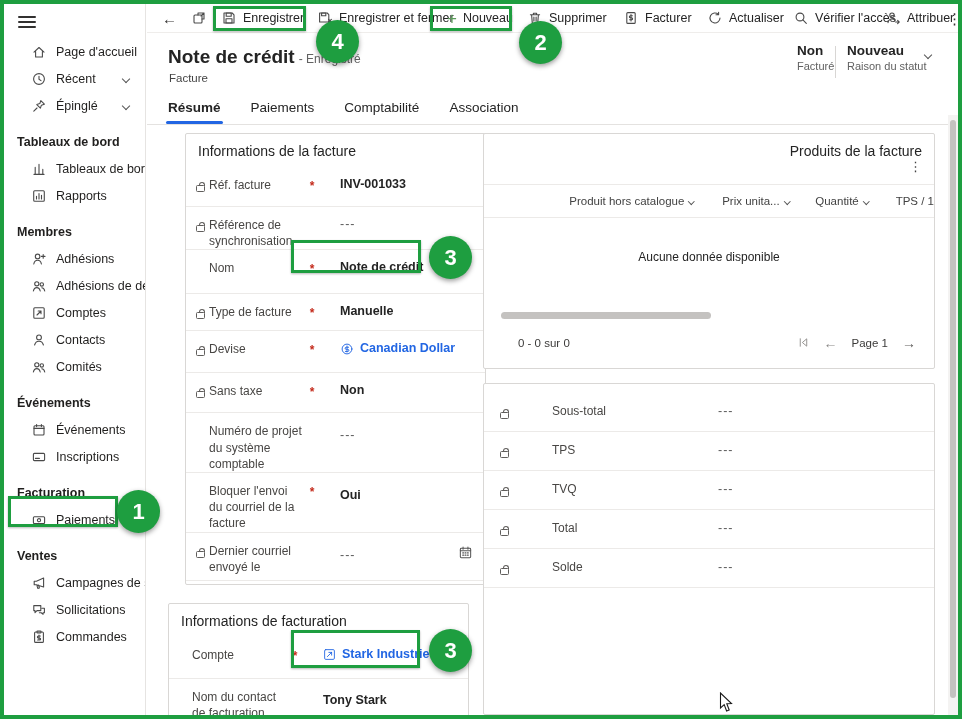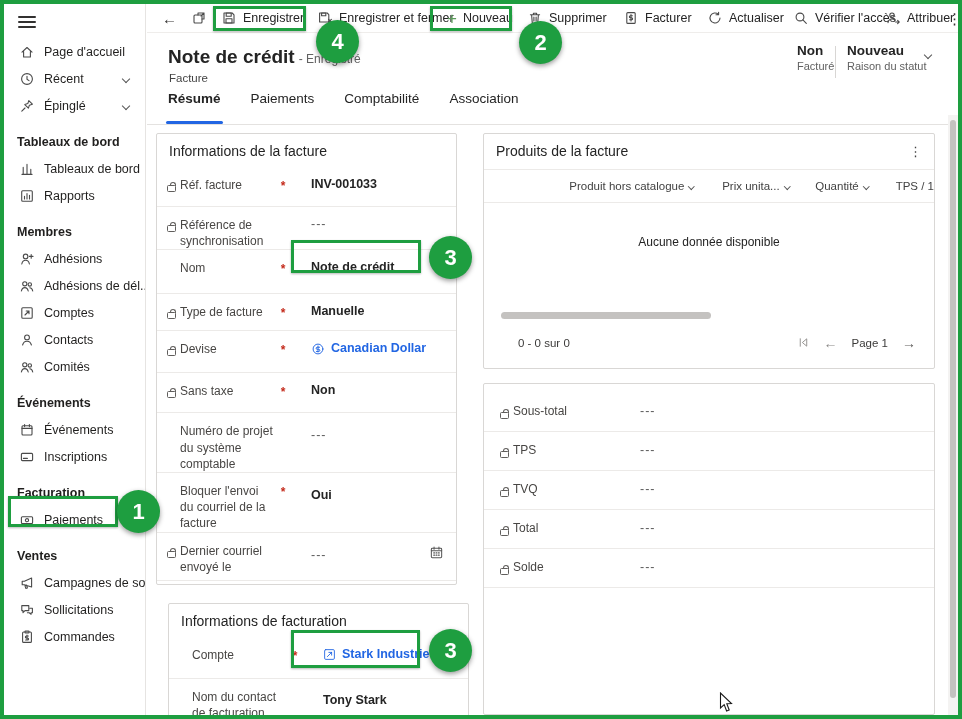--- a/index.html
+++ b/index.html
@@ -5,21 +5,21 @@
   :root{ --green:#1E9E40; --blue:#2266E3; --ink:#242424; --muted:#616161; --line:#e6e4e2; --cardline:#d9d7d5; }
   *{box-sizing:border-box; margin:0; padding:0;}
   html,body{width:962px;height:719px;}
   body{position:relative; font-family:"Liberation Sans",sans-serif; background:#fff; overflow:hidden; color:var(--ink);}
   .frame{position:absolute; inset:0; border:4px solid var(--green); pointer-events:none; z-index:50;}
 
   
   .sidebar{position:absolute; left:4px; top:4px; bottom:4px; width:142px; background:#fff; border-right:1px solid var(--line); overflow:hidden; z-index:2;}
   .hamburger{width:18px; height:12px; margin:12px 0 10px 14px; display:flex; flex-direction:column; justify-content:space-between; cursor:pointer;}
   .hamburger i{display:block; height:2px; background:#323130; border-radius:1px;}
-  .nav-item{height:27px; display:flex; align-items:center; gap:9px; padding-left:15px; font-size:12.5px; color:#201f1e; position:relative; cursor:pointer; white-space:nowrap;}
+  .nav-item{height:27px; display:flex; align-items:center; gap:9px; padding-left:27px; font-size:12.5px; color:#201f1e; position:relative; cursor:pointer; white-space:nowrap;}
   .nav-item .ic{width:16px; height:16px; flex:none; display:inline-flex; align-items:center; justify-content:center;}
   .nav-group{font-size:12.5px; font-weight:700; color:#201f1e; padding:16px 0 6px 13px; white-space:nowrap;}
   .nav-item .chev{position:absolute; right:16px; top:11px;}
   .nav-item.selected{background:#f3f2f1;}
   .nav-item.selected::before{content:""; position:absolute; left:1px; top:4px; bottom:4px; width:3px; background:var(--blue); border-radius:2px;}
   .side-scroll{position:absolute; left:137px; top:148px; width:4px; height:540px; background:#c8c6c4; border-radius:2px;}
 
   
   .main{position:absolute; left:147px; top:4px; right:4px; bottom:4px; background:#fff;}
   
@@ -33,28 +33,28 @@
   .rec-title{position:absolute; left:21px; top:12px; font-size:19px; font-weight:700; color:#242424;}
   .rec-title .suffix{font-size:12px; font-weight:400; color:var(--muted); margin-left:4px;}
   .rec-entity{position:absolute; left:22px; top:38px; font-size:11.5px; color:#444;}
   .stat{position:absolute; top:9px; text-align:left;}
   .stat .v{font-size:13.5px; font-weight:700; color:#242424;}
   .stat .l{font-size:11px; color:var(--muted); margin-top:2px;}
   .stat-div{position:absolute; left:688px; top:12px; height:32px; width:1px; background:#d8d6d4;}
   .head-chev{position:absolute; left:778px; top:18px;}
   
   .tabs{position:absolute; left:0; right:0; top:88px; height:33px; border-bottom:1px solid #e4e2e0; display:flex; align-items:flex-end; padding-left:21px; gap:30px; background:#fff;}
-  .tab{font-size:13.5px; color:#242424; padding-bottom:18px; position:relative; cursor:pointer;}
+  .tab{font-size:13.5px; color:#242424; padding-bottom:9px; position:relative; cursor:pointer;}
   .tab.active{font-weight:700;}
   .tab.active::after{content:""; position:absolute; left:-2px; right:-2px; bottom:0; height:3px; background:var(--blue); border-radius:2px;}
 
   
   .card{position:absolute; background:#fff; border:1px solid var(--cardline); border-radius:2px; overflow:hidden;}
   .card-title{font-size:14px; color:#242424; padding:9px 12px 8px 12px;}
-  #card-invoice{left:9px; top:129px; width:301px; height:452px;}
+  #card-invoice{left:38px; top:129px; width:301px; height:452px;}
   #card-billing{left:21px; top:599px; width:301px; height:136px;}
   #card-products{left:336px; top:129px; width:452px; height:236px;}
   #card-totals{left:336px; top:379px; width:452px; height:332px;}
 
   .frow{display:flex; align-items:flex-start; padding:0 10px; border-bottom:1px solid #eceae8; position:relative;}
   .frow:last-child{border-bottom:none;}
   .licon{width:13px; padding-top:11px; flex:none;}
   .flabel{width:95px; padding-top:10px; font-size:12px; color:#484644; line-height:1.35; flex:none;}
   .freq{width:16px; text-align:center; padding-top:9px; flex:none;}
   .freq.on::before{content:"*"; color:#c42b1c; font-size:12px; font-weight:700;}
@@ -77,21 +77,21 @@
   .empty-msg{text-align:center; font-size:12px; color:#242424; margin-top:32px;}
   .hscroll{position:absolute; left:17px; top:178px; width:210px; height:7px; background:#c4c2c0; border-radius:4px; cursor:grab;}
   .grid-foot{position:absolute; left:0; right:0; top:192px; height:34px; display:flex; align-items:center; font-size:11.5px; color:#3b3a39;}
   .range{margin-left:34px;}
   .pager{position:absolute; right:18px; display:flex; align-items:center; gap:14px; color:#8a8886;}
   .pager .pg{color:#3b3a39; font-size:11.5px;}
   .pager .arrow{font-size:14px; cursor:pointer;}
   .pager .arrow.on{color:#5f5d5b;}
 
   
-  .trow{display:flex; align-items:flex-start; padding:0 16px; height:39px; border-bottom:1px solid #eceae8;}
+  .trow{display:flex; align-items:flex-start; padding:0 16px; height:39px; border-bottom:1px solid #eceae8;gap:39px;}
   .trow .licon{padding-top:12px;}
   .trow .tlabel{width:127px; padding-top:11px; font-size:12px; color:#484644;}
   .trow .tvalue{padding-top:11px; font-size:12.5px; color:#5a5a5a; letter-spacing:1px; cursor:text;}
 
   
   .main-scroll-track{position:absolute; right:0px; top:111px; bottom:0; width:10px; background:#f4f3f2; z-index:3;}
   .main-scroll{position:absolute; right:2px; top:116px; width:6px; height:578px; background:#c4c2c0; border-radius:3px; z-index:4; cursor:grab;}
 
   
   .anno-box{position:absolute; border:3px solid var(--green); z-index:55; box-shadow:0 1px 2px rgba(0,0,0,.28); pointer-events:none;}
@@ -474,21 +474,21 @@
     </div>
     <div class="frow" style="min-height:46px">
       <span class="licon"></span>
       <span class="flabel">Nom du contact de facturation</span>
       <span class="freq"></span>
       <span class="fvalue bold" style="padding-top:14px">Tony Stark</span>
     </div>
   </section>
 
   <section class="card" id="card-products">
-    <div class="card-title" style="display:flex; justify-content:space-between; align-items:flex-end;">
+    <div class="card-title" style="display:flex; justify-content:space-between; align-items:flex-end;flex-direction:column;">
       <span>Produits de la facture</span>
       <span class="glyph" style="font-size:13px; color:#424242; cursor:pointer">⋮</span>
     </div>
     <div class="grid-head">
       <span style="width:87px"></span>
       <span class="gh" style="width:156px">
           <span>Produit hors catalogue</span>
           <span class="chev sm"></span>
         </span>
       <span class="gh" style="width:95px">

